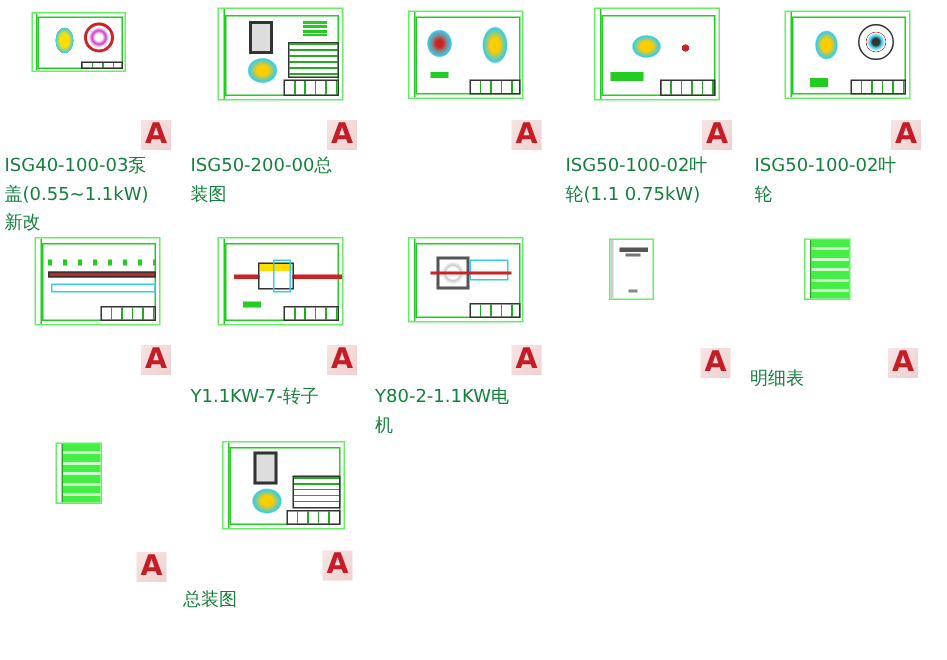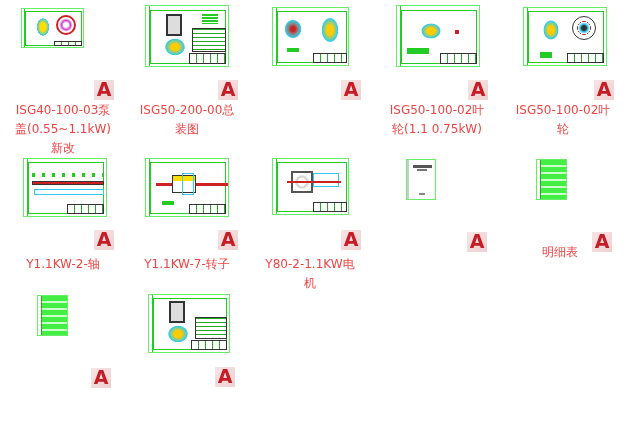--- a/index.html
+++ b/index.html
@@ -7,21 +7,21 @@
     body { font-family: "DejaVu Sans", "Liberation Sans", sans-serif; position: relative; }
     .item { position: absolute; width: 120px; height: 140px; }
     .thumb { position: absolute; border: 1px solid #66ee66; background: #ffffff; overflow: hidden; }
     .thumb .frame { position: absolute; left: 5%; top: 6%; right: 2%; bottom: 3%; border: 1px solid #22cc22; }
     .thumb .side { position: absolute; left: 0; top: 0; bottom: 0; width: 5%; border-right: 1px solid #22cc22; }
     .thumb .tb { position: absolute; right: 2%; bottom: 3%; width: 45%; height: 18%; border: 1px solid #333; background:
       repeating-linear-gradient(90deg, #ffffff 0 6px, #22aa22 6px 7px); }
     .thumb .drawing { position: absolute; }
     .acad { position: absolute; width: 20px; height: 20px; background: linear-gradient(135deg,#f7e4e4,#f0d0d0); }
     .acad span { position: absolute; left: 0; top: -1px; width: 20px; text-align: center; font: bold 19px "DejaVu Sans", sans-serif; color: #c41d28; line-height: 21px; }
-    .label { position: absolute; left: 0; width: 120px; text-align: center; font-size: 12px; line-height: 19px; color: #ef4444; white-space: pre-line; word-break: break-all; }
+    .label { position: absolute; left: 0; width: 120px; font-size: 12px; line-height: 19px; color: #15803d; white-space: pre-line; word-break: break-all; }
     .portrait { border: 1px solid #66ee66; }
     .portrait.green { background: repeating-linear-gradient(180deg, #44ee44 0 5px, #ccffcc 5px 7px); }
     .portrait .strip { position:absolute; left:0; top:0; bottom:0; width:14%; background:#ffffff; border-right:1px solid #22aa22; }
     .cover { background:#fff; border: 1px solid #66ee66; }
     .cover .bar { position:absolute; left:0; top:0; bottom:0; width:6%; background:#cccccc; }
     .cover .t1 { position:absolute; left:20%; right:10%; top:12%; height:3px; background:#555; }
     .cover .t2 { position:absolute; left:34%; right:28%; top:22%; height:2px; background:#777; }
     .cover .t3 { position:absolute; left:44%; right:36%; bottom:10%; height:2px; background:#888; }
   </style>
 </head>
@@ -111,21 +111,20 @@
     <div class="side"></div>
       <div class="frame"></div>
     <div class="drawing" style="left:8px;top:22px;width:72px;height:4px;background:#cc2222;border:1px solid #333;"></div>
     <div class="drawing" style="left:8px;top:14px;width:72px;height:4px;background:repeating-linear-gradient(90deg,#22cc22 0 3px,#fff 3px 10px);"></div>
     <div class="drawing" style="left:10px;top:30px;width:70px;height:6px;border:1px solid #33ccee;"></div>
     <div class="tb"></div>
   </div>
   <div class="acad" style="left:91px;top:80px;">
       <span>A</span>
     </div>
-  <div class="label" style="top:105px;">Y1.1KW-2-轴</div>
 </div>
 
 <div class="item" style="left:127px;top:150px;">
   <div class="thumb" style="left:18px;top:8px;width:84px;height:59px;">
     <div class="side"></div>
       <div class="frame"></div>
     <div class="drawing" style="left:10px;top:24px;width:72px;height:3px;background:#cc2222;"></div>
     <div class="drawing" style="left:26px;top:16px;width:24px;height:18px;border:1px solid #333;background:linear-gradient(180deg,#ffdd00 0 30%,#fff 30%);"></div>
     <div class="drawing" style="left:36px;top:14px;width:12px;height:22px;border:1px solid #33ccee;"></div>
     <div class="drawing" style="left:16px;top:42px;width:12px;height:4px;background:#22cc22;"></div>
@@ -189,13 +188,14 @@
     <div class="side"></div>
       <div class="frame"></div>
     <div class="drawing" style="left:20px;top:6px;width:16px;height:22px;background:#dddddd;border:2px solid #333;"></div>
     <div class="drawing" style="left:16px;top:28px;width:26px;height:22px;background:radial-gradient(#ffcc00 20%,#33ccee 50%,transparent 55%);"></div>
     <div class="drawing" style="left:46px;top:22px;width:32px;height:22px;background:repeating-linear-gradient(180deg,#22aa22 0 1px,#fff 1px 4px);border:1px solid #333;"></div>
     <div class="tb"></div>
   </div>
   <div class="acad" style="left:88px;top:82px;">
       <span>A</span>
     </div>
+  <div class="label" style="top:105px;left:-5px;">总装图</div>
 </div>
 
 </body></html>

